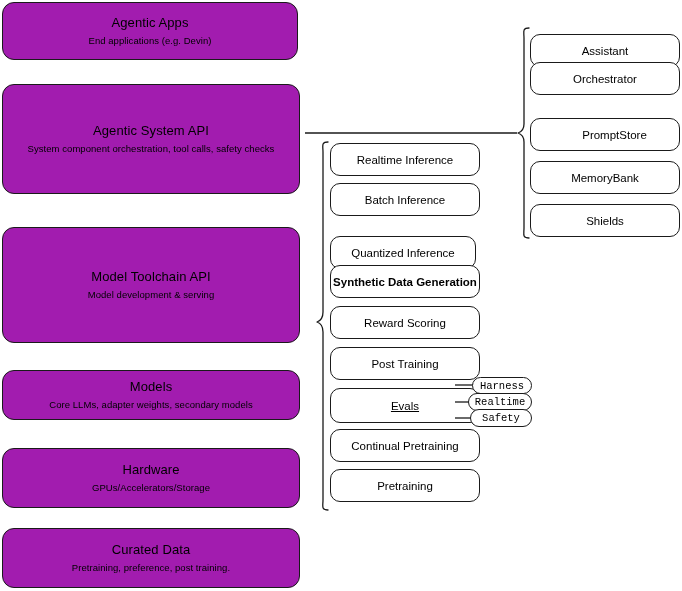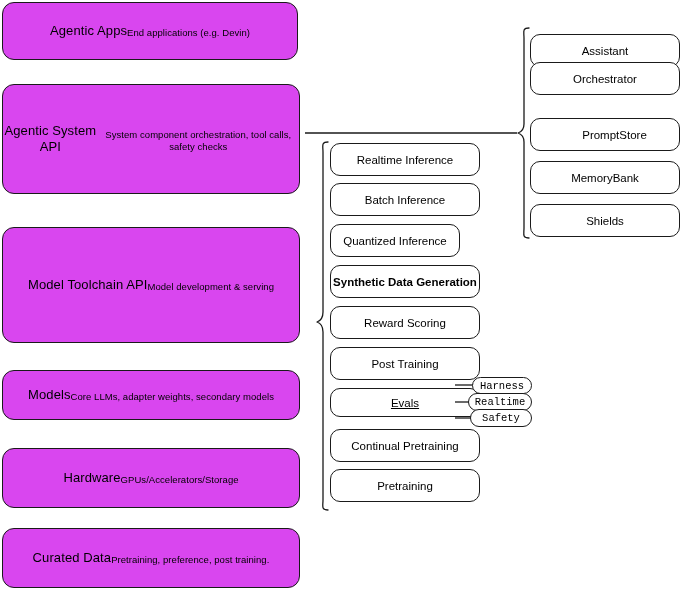--- a/index.html
+++ b/index.html
@@ -15,24 +15,24 @@
     position: relative;
     width: 682px;
     height: 591px;
     background: #ffffff;
     overflow: hidden;
   }
   .node {
     position: absolute;
     box-sizing: border-box;
     border: 1.4px solid #1a1a1a;
-    background: #d946ef;
+    background: #a21caf;
     border-radius: 12px;
     display: flex;
-    flex-direction: row;
+    flex-direction: column;
     align-items: center;
     justify-content: center;
     text-align: center;
     line-height: 1.25;
   }
   .layer-title {
     font-size: 13px;
     color: #000;
     letter-spacing: 0.1px;
   }
@@ -148,33 +148,33 @@
     <div class="layer-title">Curated Data</div>
     <div class="layer-sub">Pretraining, preference, post training.</div>
   </div>
 
   <div class="pill" style="left:330px; top:143px; width:150px; height:33px;">
     <span>Realtime Inference</span>
   </div>
   <div class="pill" style="left:330px; top:183px; width:150px; height:33px;">
     <span>Batch Inference</span>
   </div>
-  <div class="pill" style="left:330px; top:224px; width:130px; height:33px;">
+  <div class="pill" style="left:330px; top:236px; width:146px; height:33px;">
     <span>Quantized Inference</span>
   </div>
   <div class="pill" style="left:330px; top:265px; width:150px; height:33px;font-weight:bold;">
     <span>Synthetic Data Generation</span>
   </div>
   <div class="pill" style="left:330px; top:306px; width:150px; height:33px;">
     <span>Reward Scoring</span>
   </div>
   <div class="pill" style="left:330px; top:347px; width:150px; height:33px;">
     <span>Post Training</span>
   </div>
-  <div class="pill" style="left:330px; top:388px; width:150px; height:29px;text-decoration:underline;">
+  <div class="pill" style="left:330px; top:388px; width:150px; height:35px;text-decoration:underline;">
     <span>Evals</span>
   </div>
   <div class="pill" style="left:330px; top:429px; width:150px; height:33px;">
     <span>Continual Pretraining</span>
   </div>
   <div class="pill" style="left:330px; top:469px; width:150px; height:33px;">
     <span>Pretraining</span>
   </div>
 
   <div class="mini-pill" style="left:472px; top:377px; width:60px; height:17px;">

